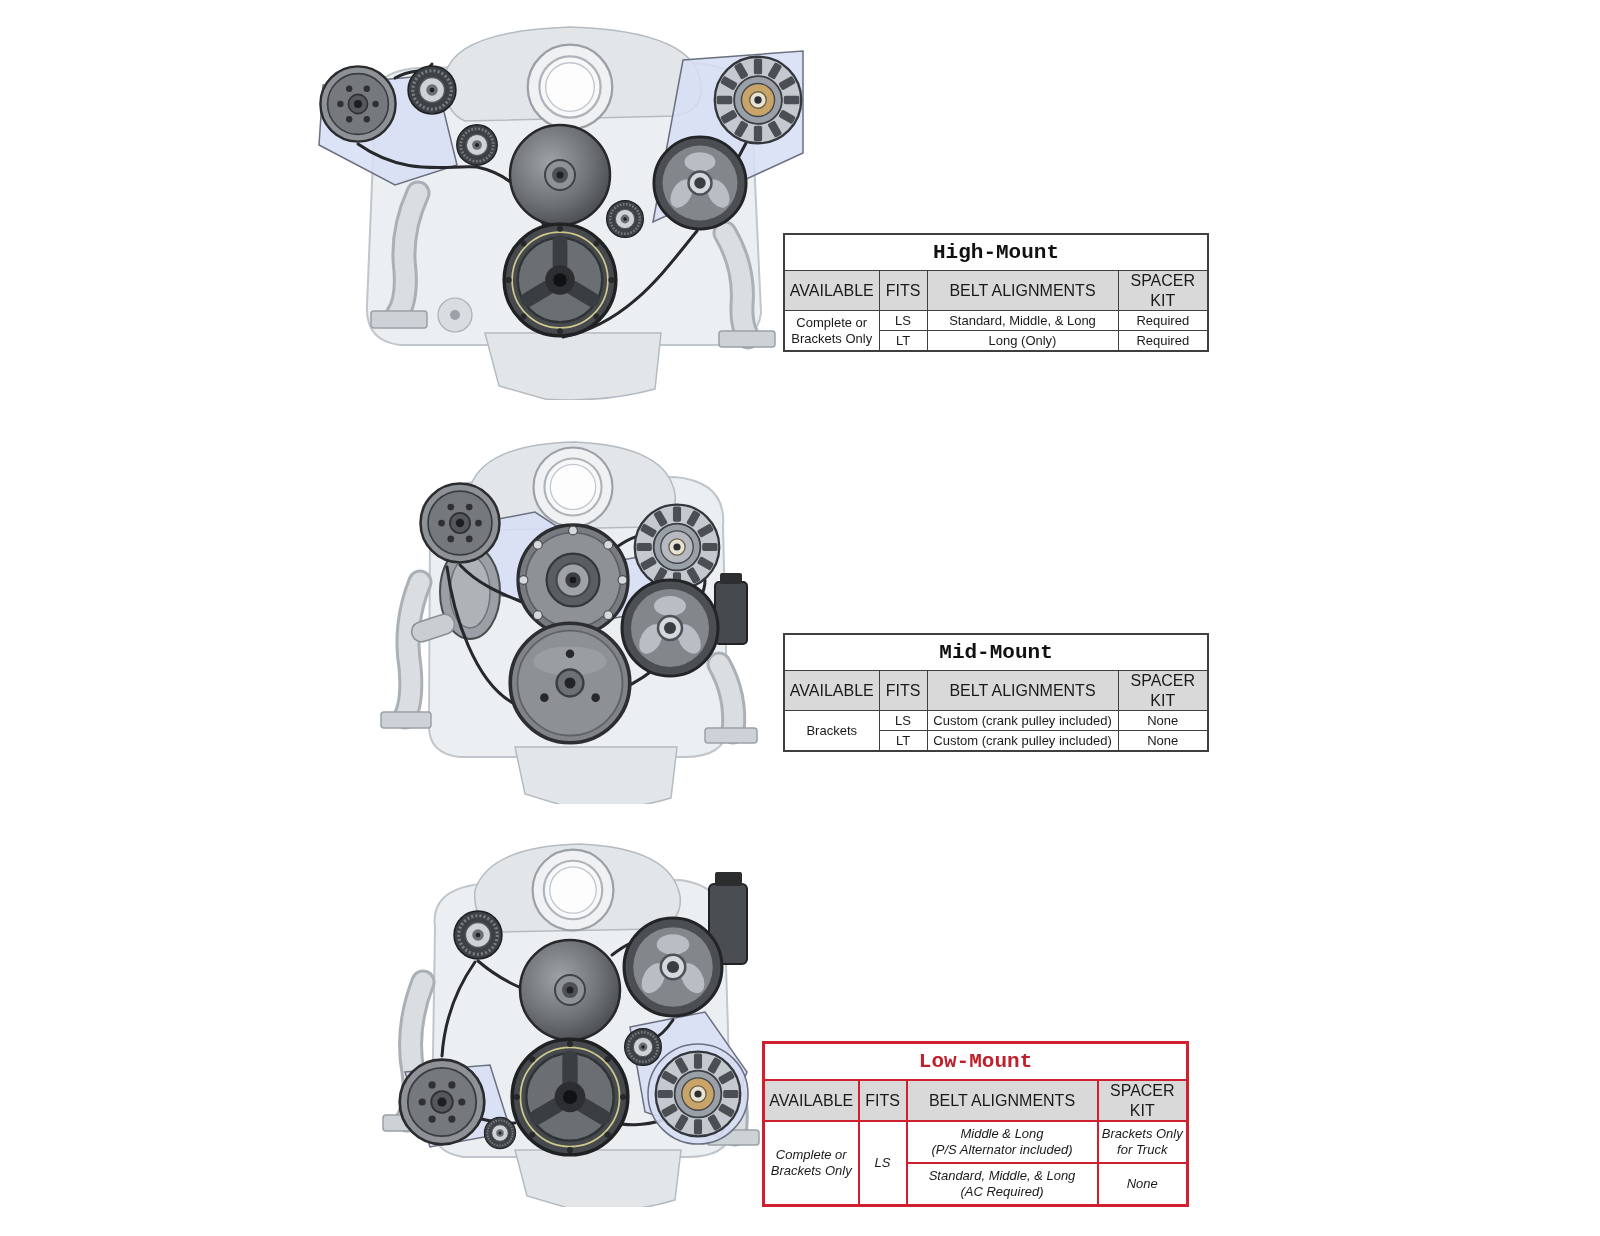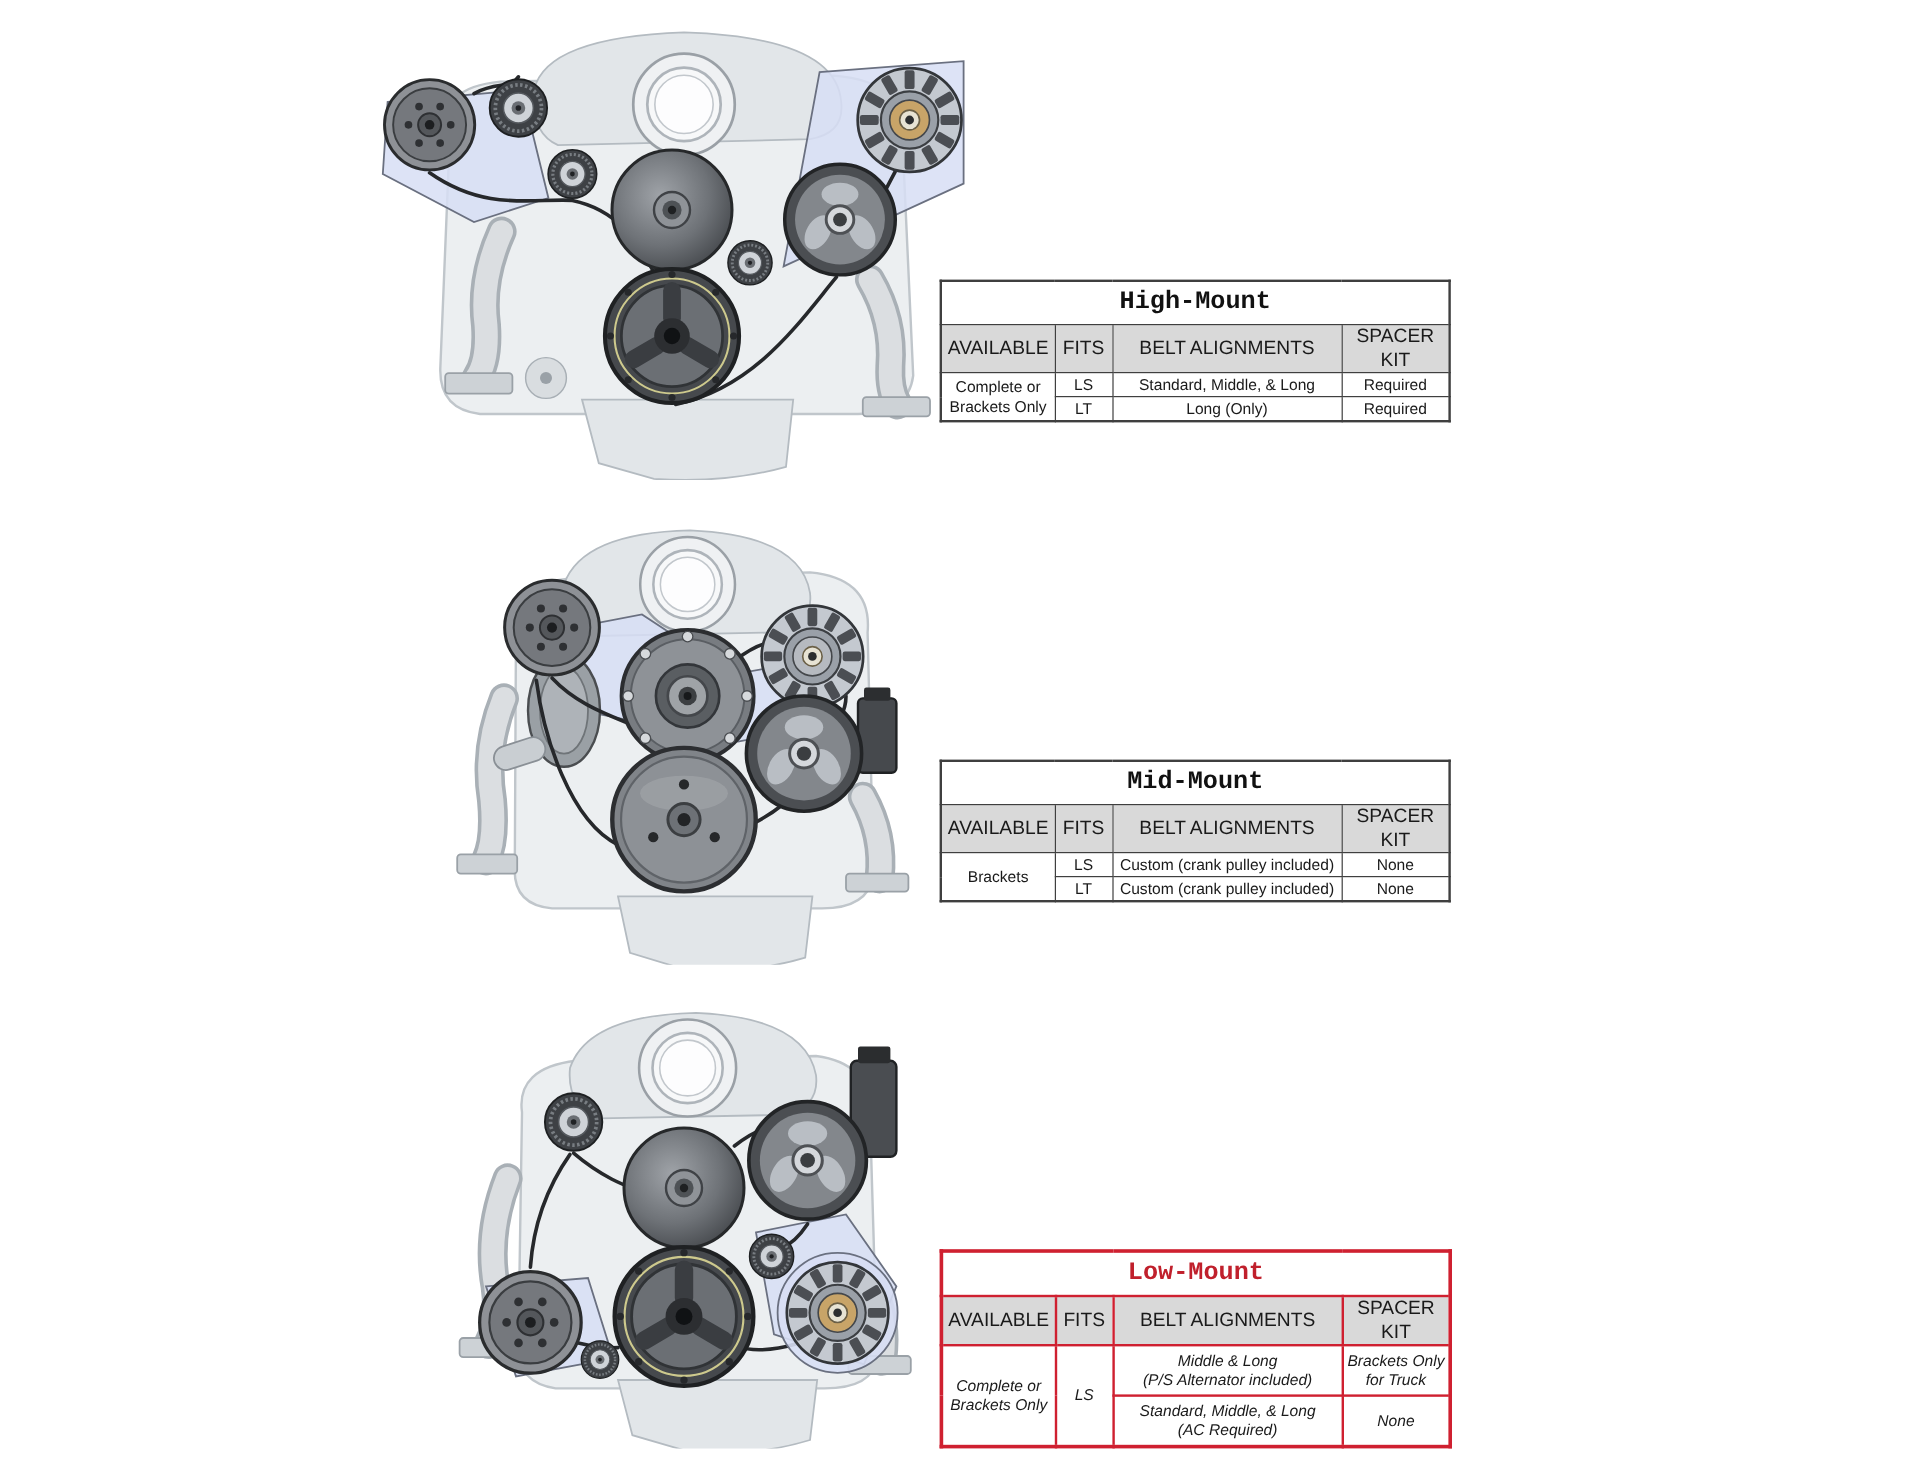--- a/index.html
+++ b/index.html
@@ -325,21 +325,21 @@
       <td>None</td>
     </tr>
     <tr>
       <td>LT</td>
       <td>Custom (crank pulley included)</td>
       <td>None</td>
     </tr>
   </tbody>
 </table>
 
-<table class="spec red" style="left:783px;top:1041px">
+<table class="spec red" style="left:762px;top:1041px">
   <colgroup>
       <col style="width:95px">
       <col style="width:48px">
       <col style="width:191px">
       <col style="width:90px">
     </colgroup>
   <thead>
     <tr class="title-row">
         <th colspan="4">Low-Mount</th>
       </tr>

